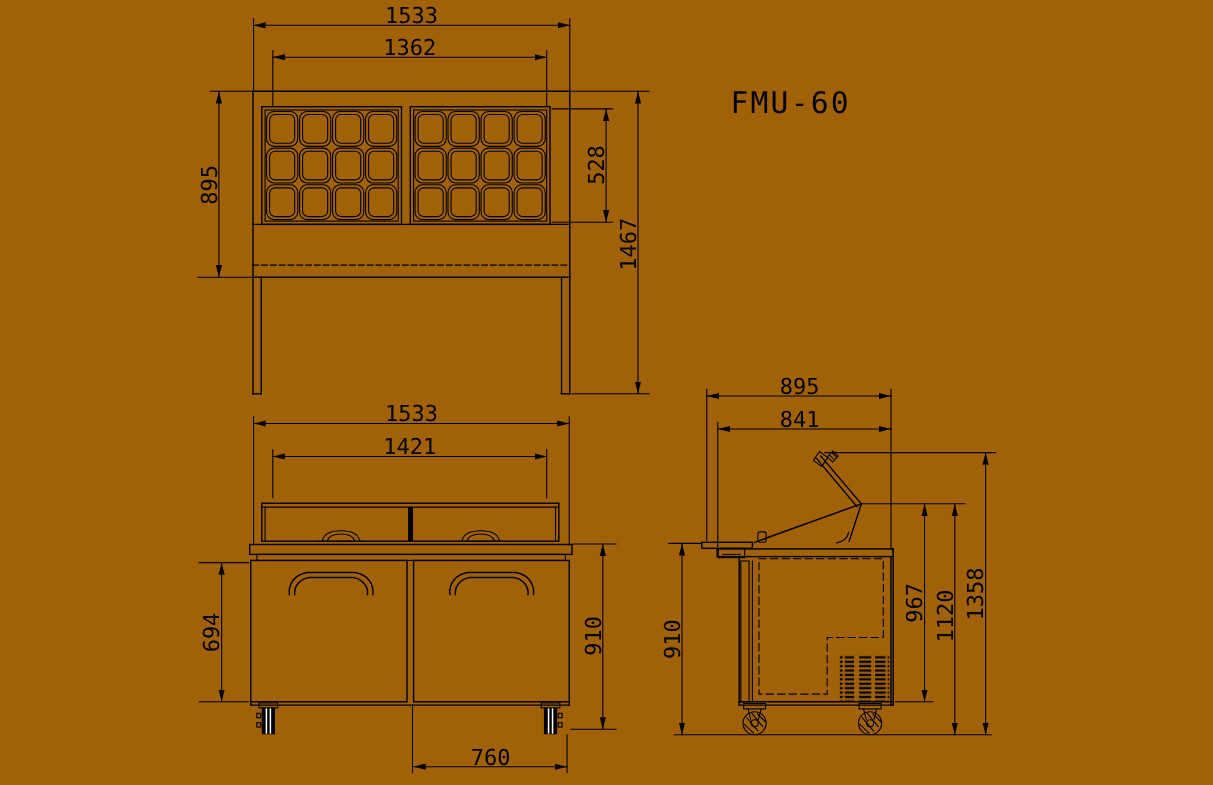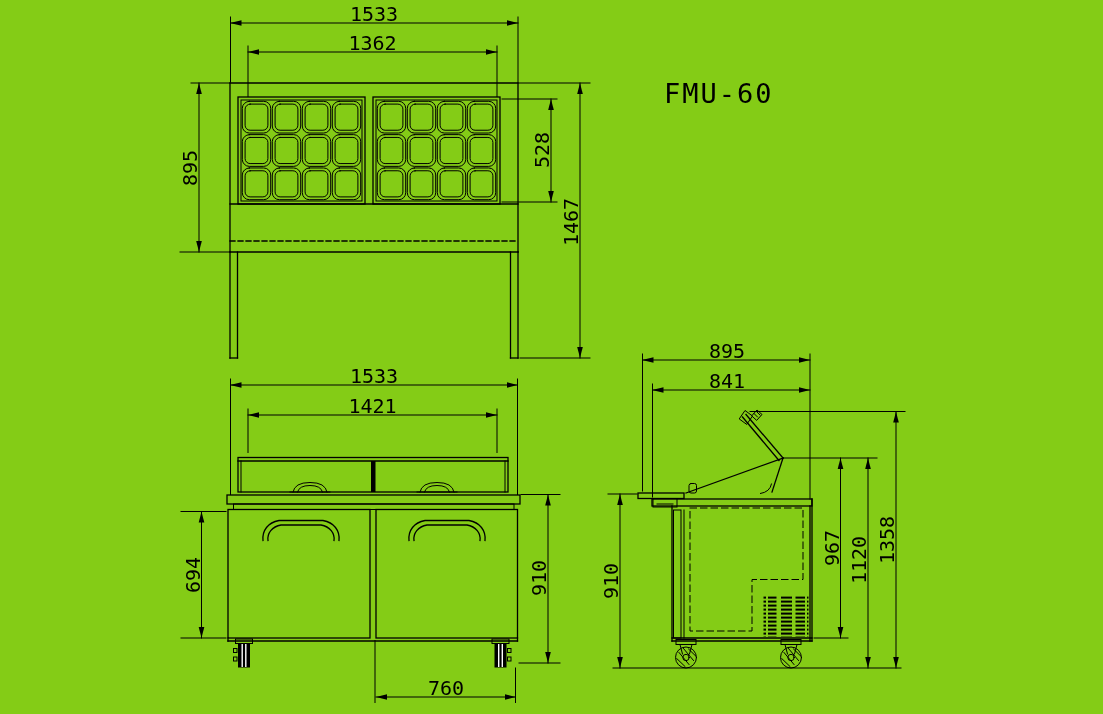--- a/index.html
+++ b/index.html
@@ -1,16 +1,16 @@
 <!DOCTYPE html>
 <html><head>
 <meta charset="utf-8">
 <style>
   html,body{margin:0;padding:0;background:#ffffff;}
-  .canvas{position:relative;width:1103px;height:714px;background:#84cc16;overflow:hidden;}
+  .canvas{position:relative;width:1103px;height:714px;background:#a16207;overflow:hidden;}
   svg{display:block;}
   svg .s{stroke:#000;stroke-width:1.3;fill:none;stroke-linecap:square;}
   svg .t{stroke:#000;stroke-width:1;fill:none;stroke-linecap:square;}
   svg .dash{stroke-dasharray:5 3;}
   svg .dash2{stroke-dasharray:6.5 4;}
   svg .fillb{fill:#000;stroke:none;}
   svg text{font-family:"DejaVu Sans Mono","Liberation Mono",monospace;fill:#000;stroke:none;}
   .dim-text{font-size:20px;}
   .title-text{font-size:27px;letter-spacing:2px;}
   .wht{stroke:#fff;stroke-width:1.4;fill:none;}

